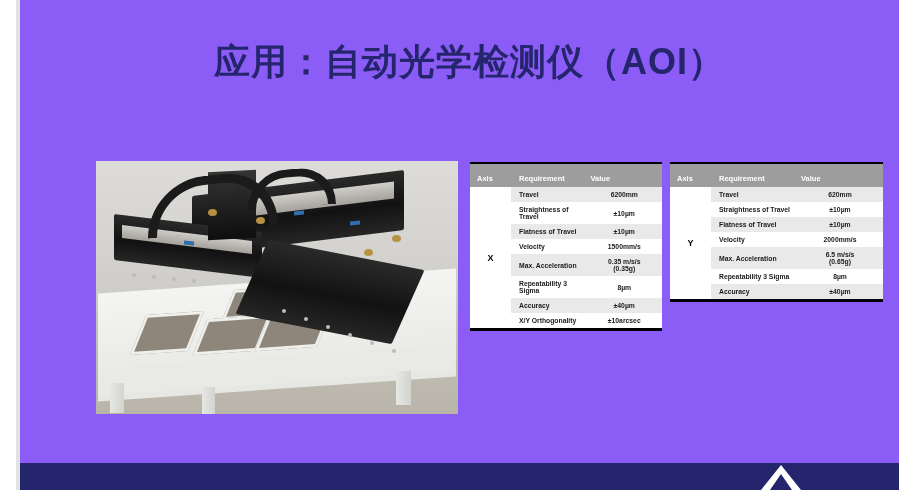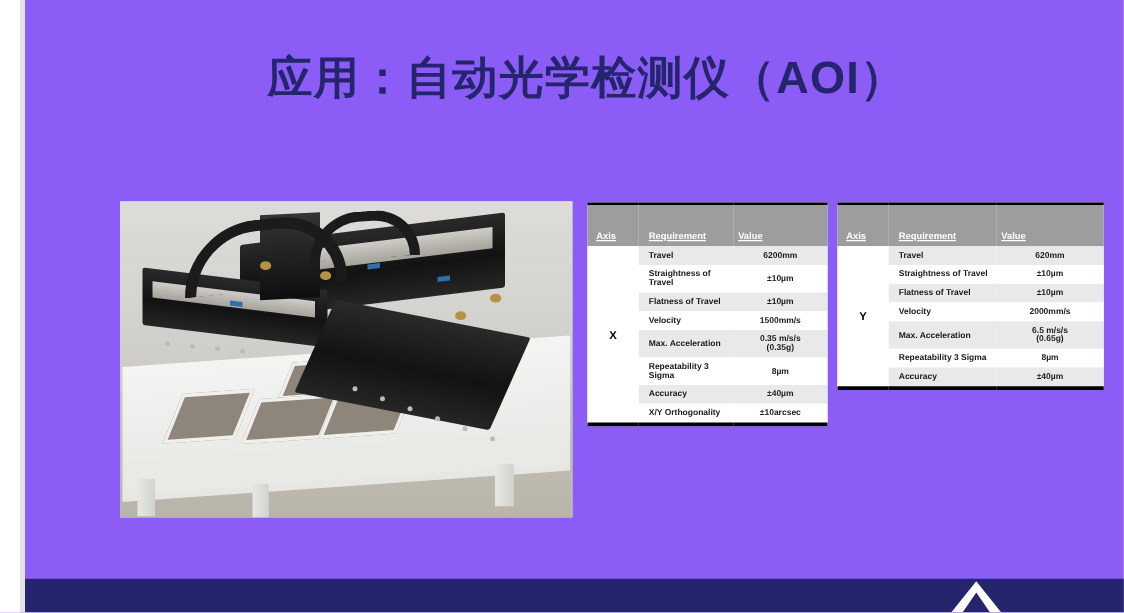--- a/index.html
+++ b/index.html
@@ -180,24 +180,23 @@
     background: #ffffff;
   }
   #table-x { left: 450px; top: 162px; width: 192px; }
   #table-y { left: 650px; top: 162px; width: 213px; }
 
   .spec-table thead th {
     background: #9d9d9d;
     color: #ffffff;
     font-size: 7.5px;
     font-weight: bold;
-    padding: 20px 4px 4px 4px;
+    padding: 10px 4px 4px 4px;
     text-align: left;
     border: none;
-    text-decoration: underline;
   }
   .spec-table thead th.col-axis   { width: 30px; padding-left: 7px; }
   .spec-table thead th.col-req    { padding-left: 8px; }
   .spec-table thead th.col-val    { text-align: left; }
 
   .spec-table td {
     font-size: 6.8px;
     font-weight: bold;
     color: #1a1a1a;
     padding: 4px 4px;

